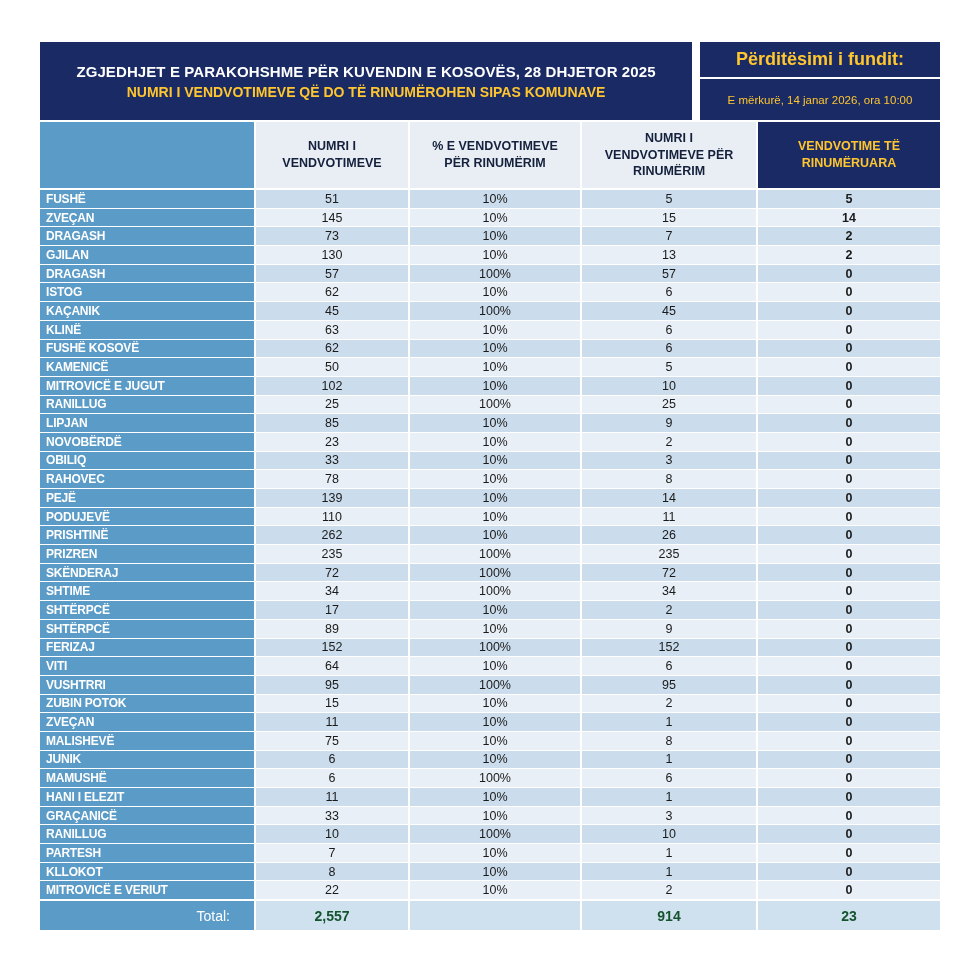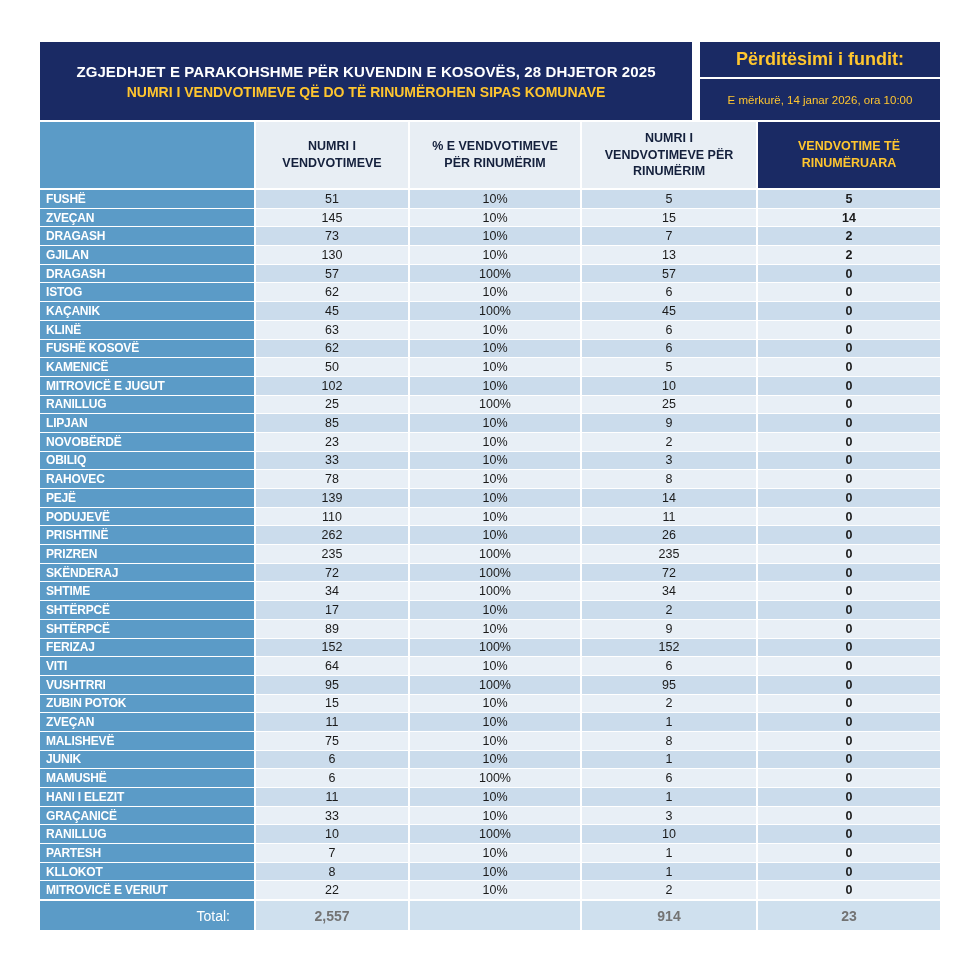--- a/index.html
+++ b/index.html
@@ -41,21 +41,21 @@
     font-size: 12.5px; color: #1a1a1a; }
   .trow:nth-child(odd)  .val-cell { background: #cbdcec; }
   .trow:nth-child(even) .val-cell { background: #e8eff6; }
   .val-cell.bold { font-weight: bold; }
 
   
   .total-row { margin-top: 2px; height: 29px; }
   .total-label-cell { background: #5b9bc7; color: #ffffff; font-size: 14px;
     display: flex; align-items: center; justify-content: flex-end; padding-right: 24px; }
   .total-val-cell { background: #cfe0ee; display: flex; align-items: center;
-    justify-content: center; font-weight: bold; font-size: 14px; color: #737373; }
+    justify-content: center; font-weight: bold; font-size: 14px; color: #14532d; }
 </style>
 </head>
 <body>
 
 <div class="sheet">
 
   <div class="top">
     <div class="title-block">
       <div class="title-l1">ZGJEDHJET E PARAKOHSHME PËR KUVENDIN E KOSOVËS, 28 DHJETOR 2025</div>
       <div class="title-l2">NUMRI I VENDVOTIMEVE QË DO TË RINUMËROHEN SIPAS KOMUNAVE</div>

